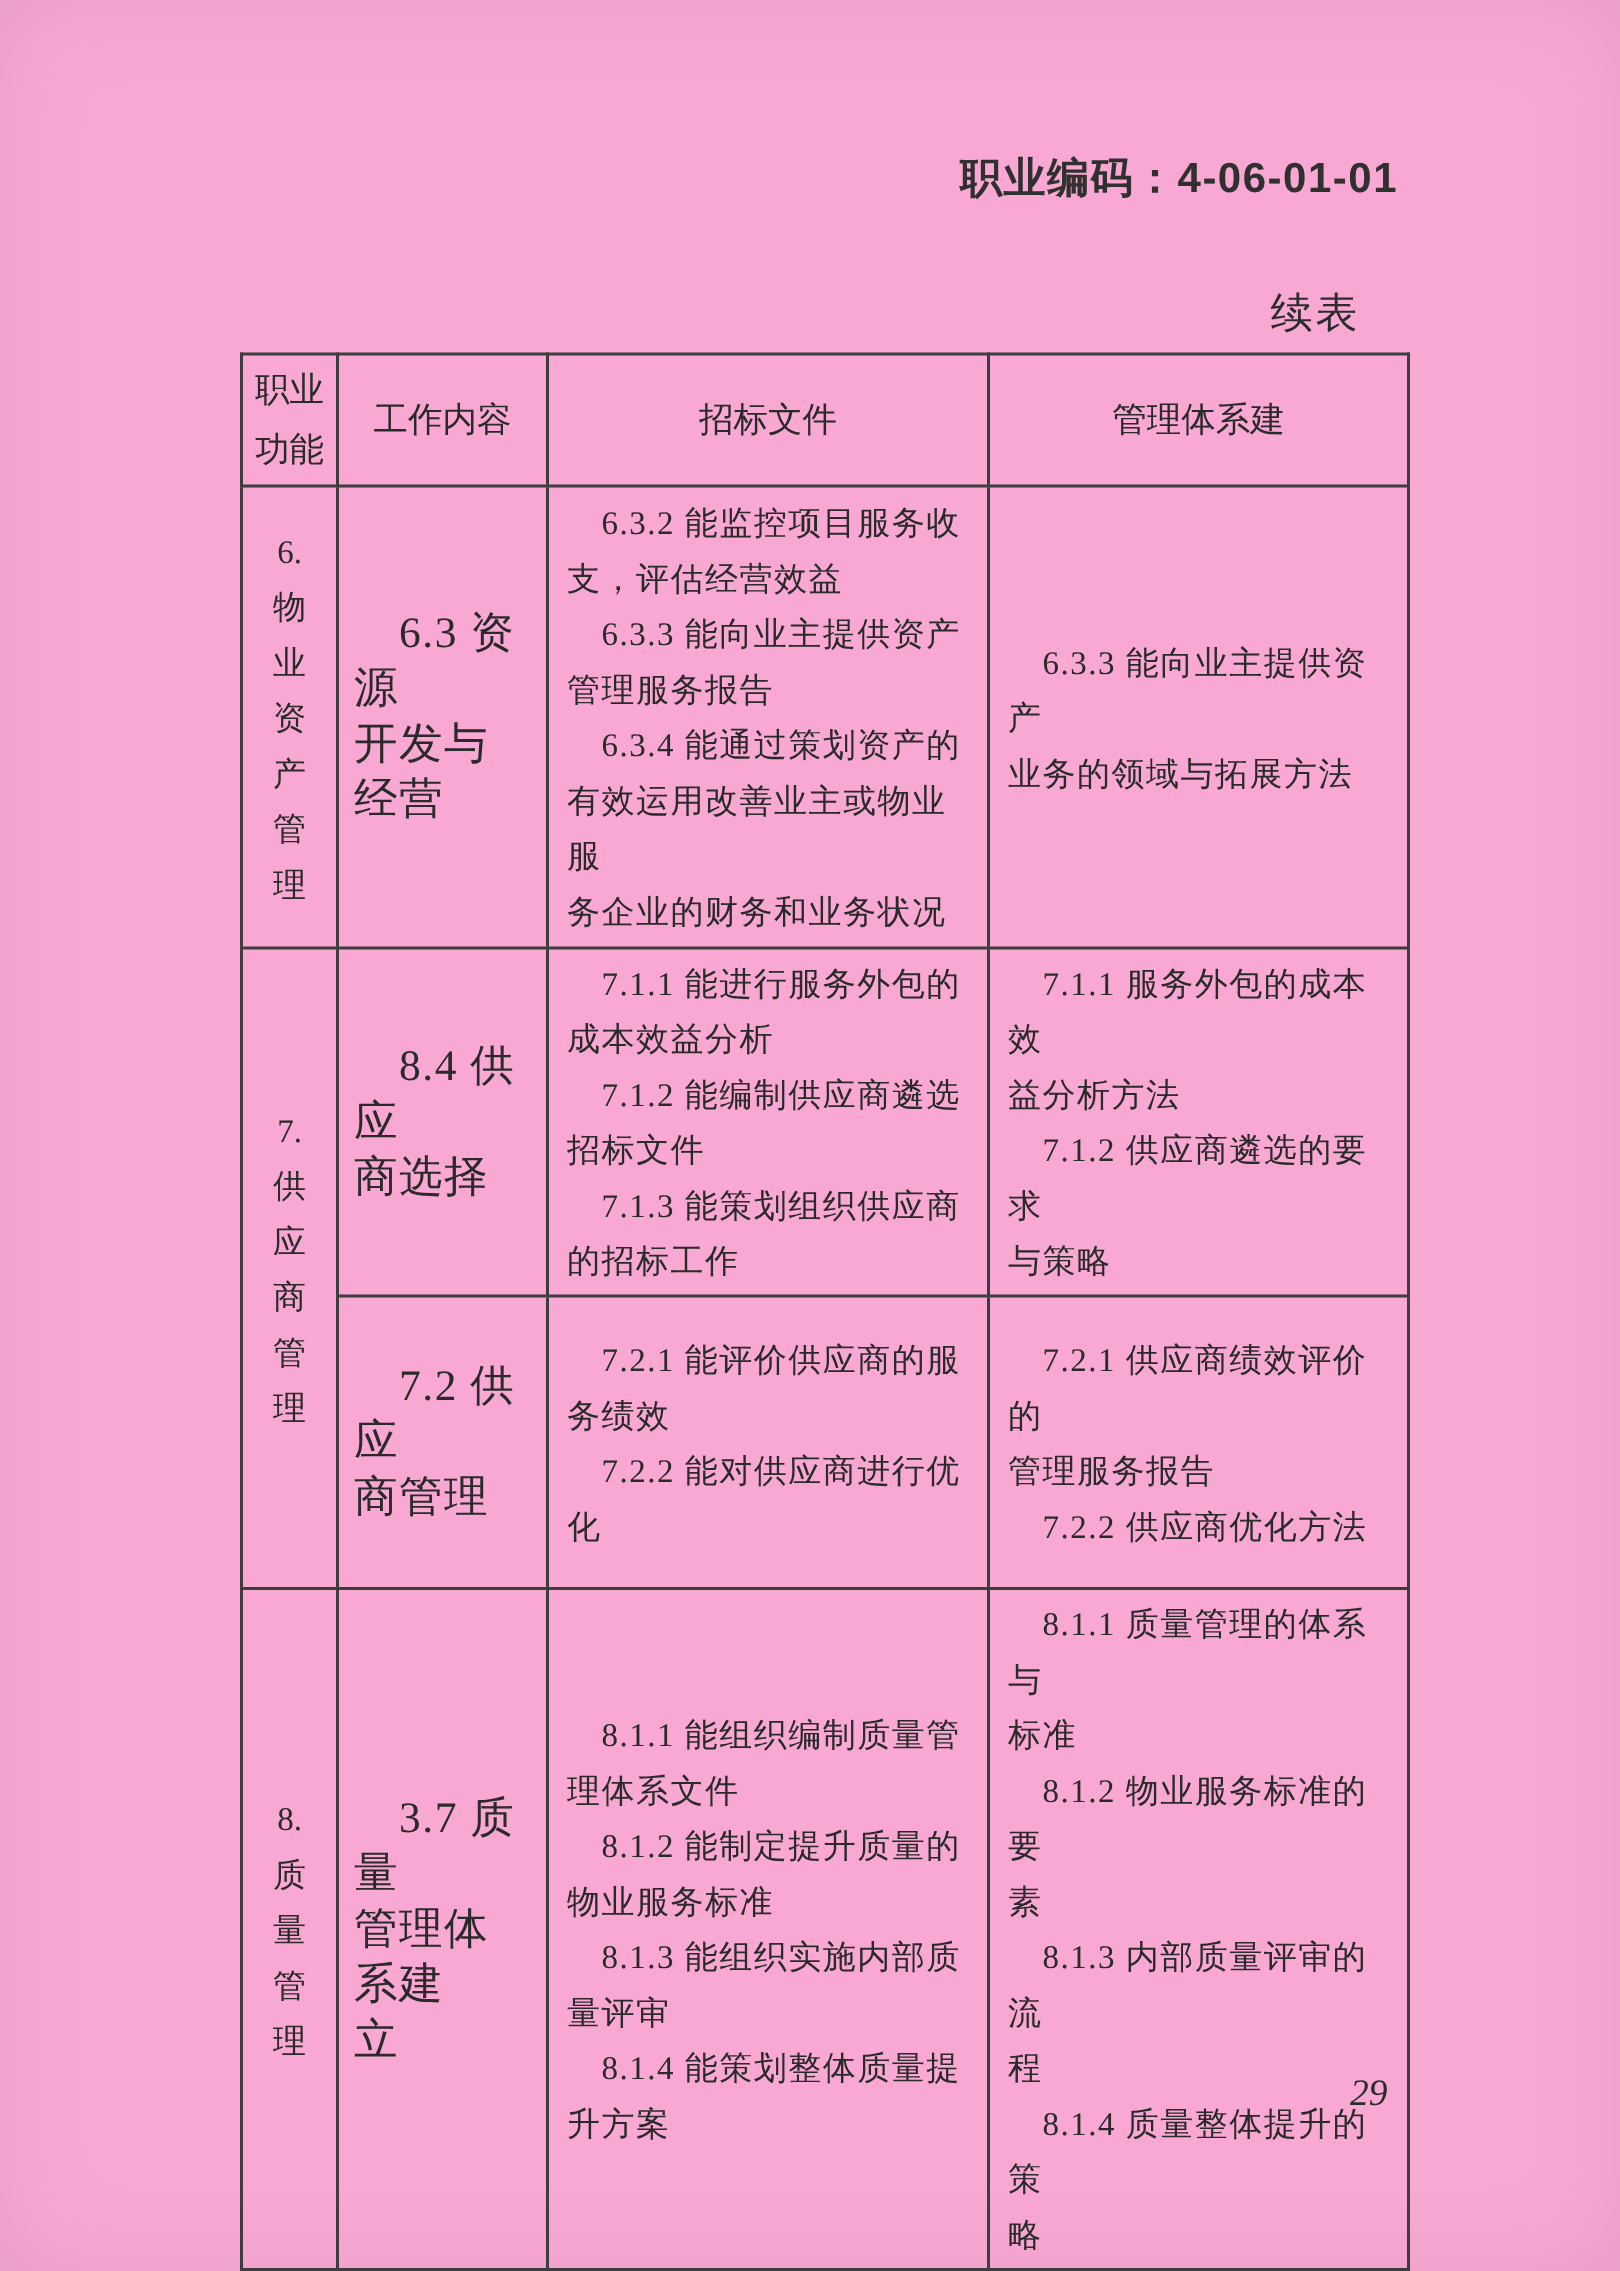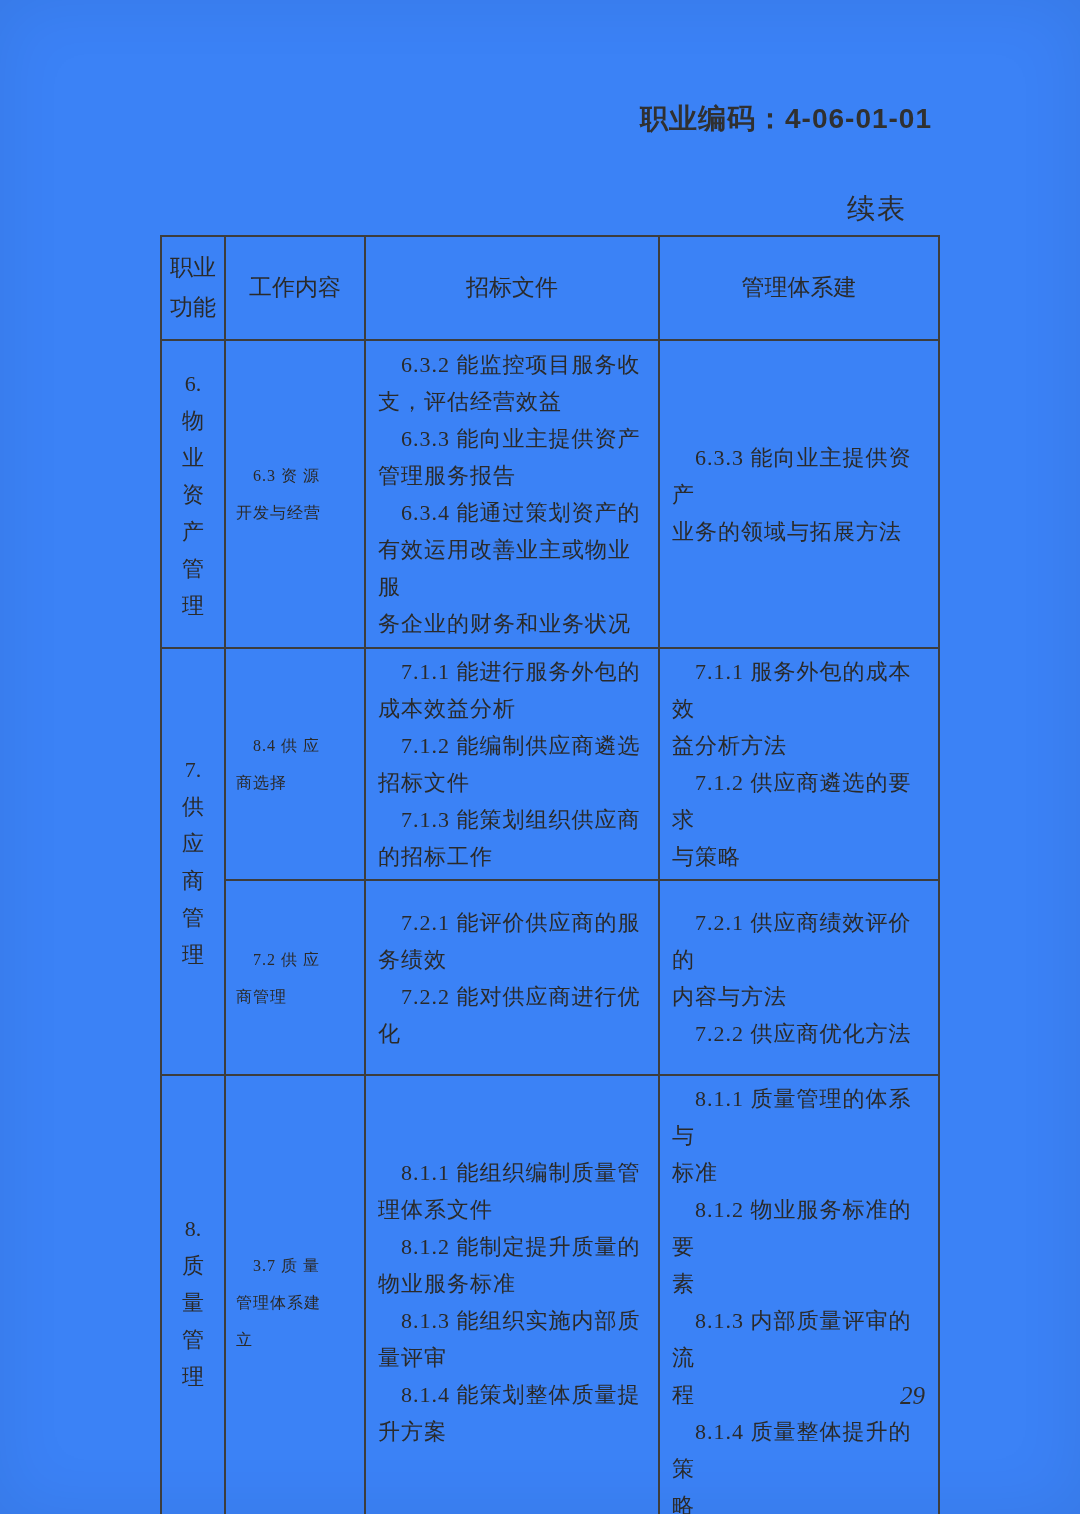--- a/index.html
+++ b/index.html
@@ -5,21 +5,21 @@
   html, body { margin: 0; padding: 0; }
   body {
     width: 1080px; height: 1514px;
     background: #f2f2f0;
     font-family: "Liberation Serif", "DejaVu Serif", serif;
     color: #2a2a2a;
   }
   .page {
     position: relative;
     width: 1080px; height: 1514px;
-    background: #3b82f6;
+    background: #f9a8d4;
     box-shadow: inset 0 0 70px rgba(0,0,0,0.07);
     overflow: hidden;
   }
   .occupation-code {
     position: absolute;
     top: 100px; right: 148px;
     font-family: "Liberation Sans", "DejaVu Sans", sans-serif;
     font-size: 28px; font-weight: 600;
     letter-spacing: 1px;
     color: #303030;
@@ -49,35 +49,35 @@
     font-weight: normal;
     color: #2a2a2a;
   }
   .doc-table th {
     font-size: 23px;
     line-height: 40px;
     text-align: center;
     white-space: pre-line;
     padding: 2px;
   }
-  tr.r-header { height: 104px; }
+  tr.r-header { height: 88px; }
   tr.r-6      { height: 308px; }
   tr.r-71     { height: 227px; }
   tr.r-72     { height: 195px; }
   tr.r-8      { height: 299px; }
   td.cell-function {
     text-align: center;
     white-space: pre-line;
     font-size: 22px;
     line-height: 37px;
     padding: 2px 0;
   }
   td.cell-work {
     white-space: pre-wrap;
-    font-size: 16px;
+    font-size: 29px;
     line-height: 37px;
     letter-spacing: 1px;
     padding: 4px 10px;
     text-align: left;
   }
   td.cell-skills, td.cell-knowledge {
     white-space: pre-wrap;
     font-size: 22px;
     line-height: 37px;
     letter-spacing: 1px;
@@ -161,21 +161,21 @@
       </tr>
 
       <tr class="r-72">
         <td class="cell-work">　7.2 供 应
 商管理</td>
         <td class="cell-skills">　7.2.1 能评价供应商的服
 务绩效
 　7.2.2 能对供应商进行优
 化</td>
         <td class="cell-knowledge">　7.2.1 供应商绩效评价的
-内容与方法
+管理服务报告
 　7.2.2 供应商优化方法</td>
       </tr>
 
       <tr class="r-8">
         <td class="cell-function">8.
 质
 量
 管
 理</td>
         <td class="cell-work">　3.7 质 量

